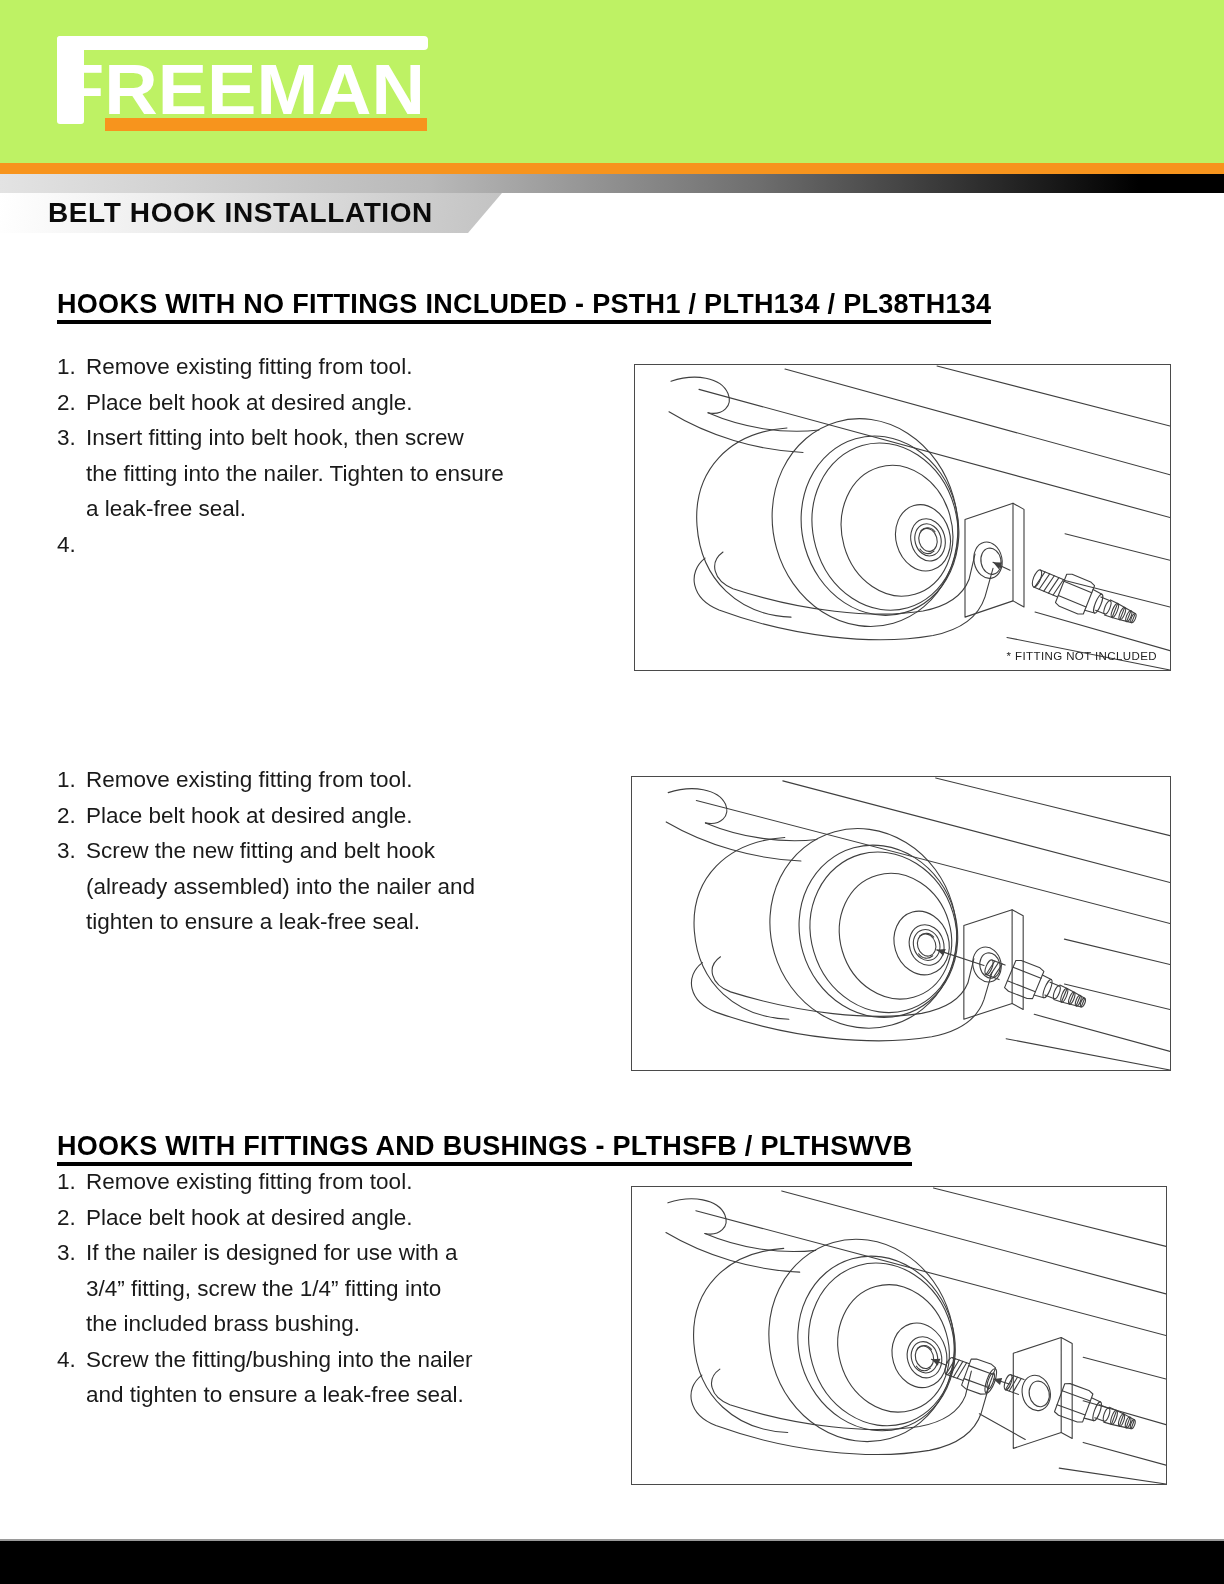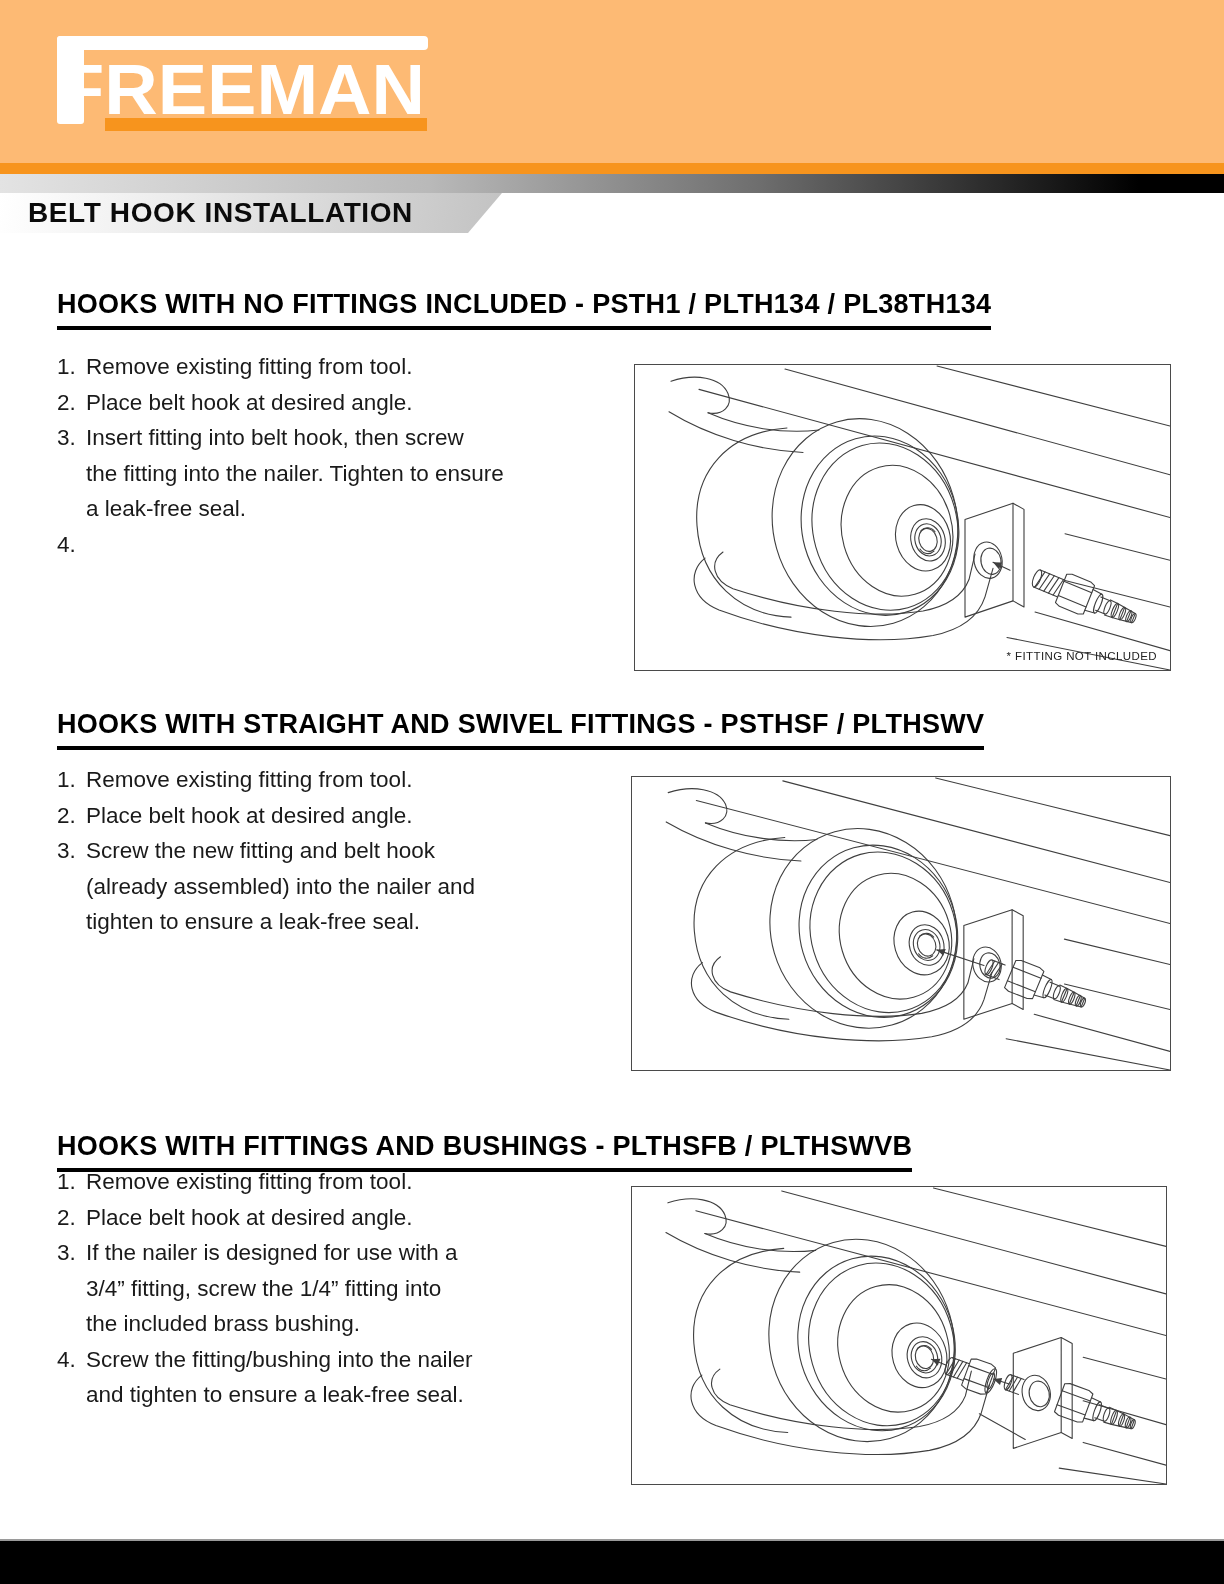--- a/index.html
+++ b/index.html
@@ -1,34 +1,34 @@
 <!DOCTYPE html>
 <html style="--orange: #F7941D;"><head>
 <meta charset="utf-8">
 <style>
   html,body{margin:0;padding:0;background:#fff;}
   .page{position:relative;width:1224px;height:1584px;background:#fff;overflow:hidden;
         font-family:"Liberation Sans", sans-serif;color:#111;}
 
   
-  .masthead{position:absolute;left:0;top:0;width:100%;height:163px;background:#fdba74;text-align:center;}
+  .masthead{position:absolute;left:0;top:0;width:100%;height:163px;background:#bef264;text-align:center;}
   .logo-svg{position:absolute;left:55px;top:34px;width:375px;height:98px;display:block;}
   .orange-stripe{position:absolute;left:0;top:163px;width:100%;height:11px;background:var(--orange,#F7941D);}
   .shade-band{position:absolute;left:0;top:174px;width:100%;height:19px;
               background:linear-gradient(90deg,#e3e3e3 0%,#b9b9b9 35%,#6e6e6e 62%,#000 93%);}
   .title-banner{position:absolute;left:0;top:193px;width:502px;height:40px;
                 background:linear-gradient(100deg,#ffffff 0%,#ececec 35%,#c2c2c2 100%);
                 clip-path:polygon(0 0,100% 0,calc(100% - 34px) 100%,0 100%);
-                display:flex;align-items:center;padding-left:28px;box-sizing:border-box;}
+                display:flex;align-items:center;padding-left:48px;box-sizing:border-box;}
   .title-banner span{font-size:28px;font-weight:700;letter-spacing:.6px;color:#0b0b0b;}
 
   
   .section{position:absolute;left:0;top:0;width:100%;height:100%;}
   .heading{position:absolute;margin:0;font-size:27px;font-weight:700;letter-spacing:.3px;color:#000;
-           border-bottom:4px solid #000;padding-bottom:6px;white-space:nowrap;display:inline-block;}
+           border-bottom:4px solid #000;white-space:nowrap;display:inline-block;}
   .steps{position:absolute;width:580px;font-size:22.5px;line-height:35.5px;color:#1a1a1a;}
   .step{position:relative;padding-left:29px;}
   .step .num{position:absolute;left:0;top:0;}
   .figure{position:absolute;border:1.5px solid #4a4a4a;background:#fff;box-sizing:border-box;text-align:center;}
   .illus{display:block;width:100%;height:100%;}
   .illus *{vector-effect:non-scaling-stroke;}
   .illus path,.illus line,.illus ellipse,.illus polygon{fill:none;stroke:#3f3f3f;stroke-width:1.1;
         stroke-linecap:round;stroke-linejoin:round;}
   .illus .fill{fill:#3f3f3f;stroke:none;}
   .fig-note{position:absolute;right:13px;bottom:8px;font-size:11.5px;letter-spacing:.4px;color:#222;}
@@ -132,21 +132,20 @@
               <ellipse cx="104" cy="0" rx="2" ry="4.8"></ellipse>
             </g>
             <line x1="375" y1="202" x2="358" y2="194"></line>
             <polygon points="358,194 367.0,194.2 363.9,200.8" class="fill"></polygon>
           </svg>
         <figcaption class="fig-note">* FITTING NOT INCLUDED</figcaption>
       </figure>
     </section>
 
     <section class="section s2">
-      <h2 class="heading">HOOKS WITH STRAIGHT AND SWIVEL FITTINGS - PSTHSF / PLTHSWV</h2>
       <div class="steps">
           <div class="step"><span class="num">1.</span><span class="txt">Remove existing fitting from tool.</span></div>
           <div class="step"><span class="num">2.</span><span class="txt">Place belt hook at desired angle.</span></div>
           <div class="step"><span class="num">3.</span><span class="txt">Screw the new fitting and belt hook<br>(already assembled) into the nailer and<br>tighten to ensure a leak-free seal.</span></div>
         </div>
       <figure class="figure" style="margin:0">
         <svg class="illus" preserveAspectRatio="none" viewBox="0 0 535 300">
             <path d="M64,24 L535,150"></path>
             <path d="M150,4 L535,108"></path>
             <path d="M302,1 L535,60"></path>

